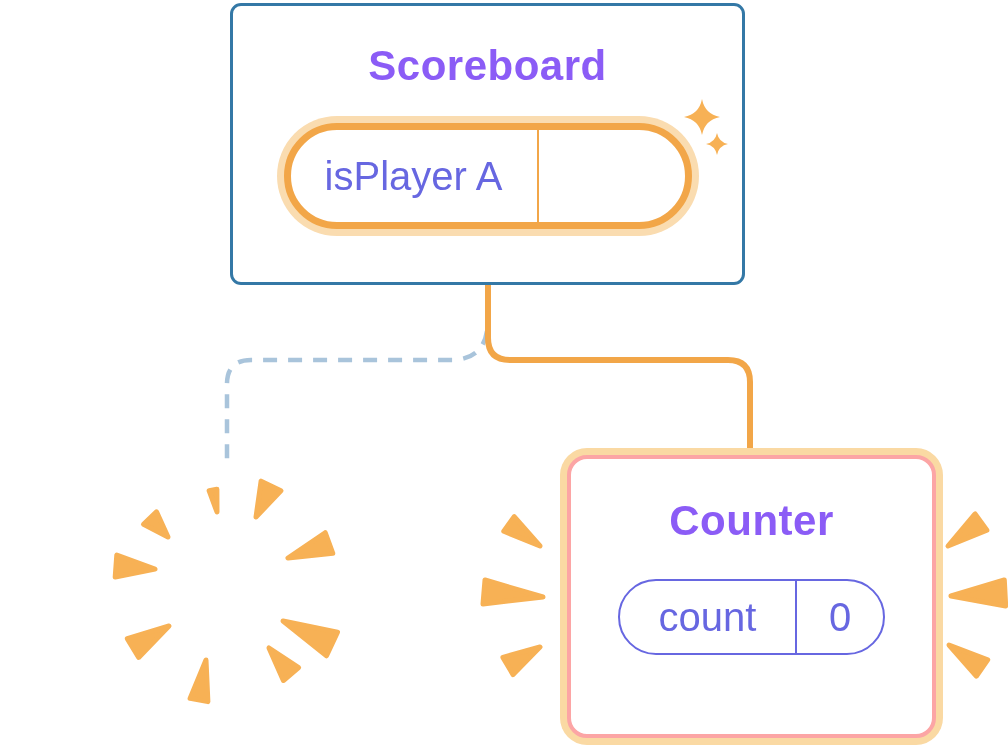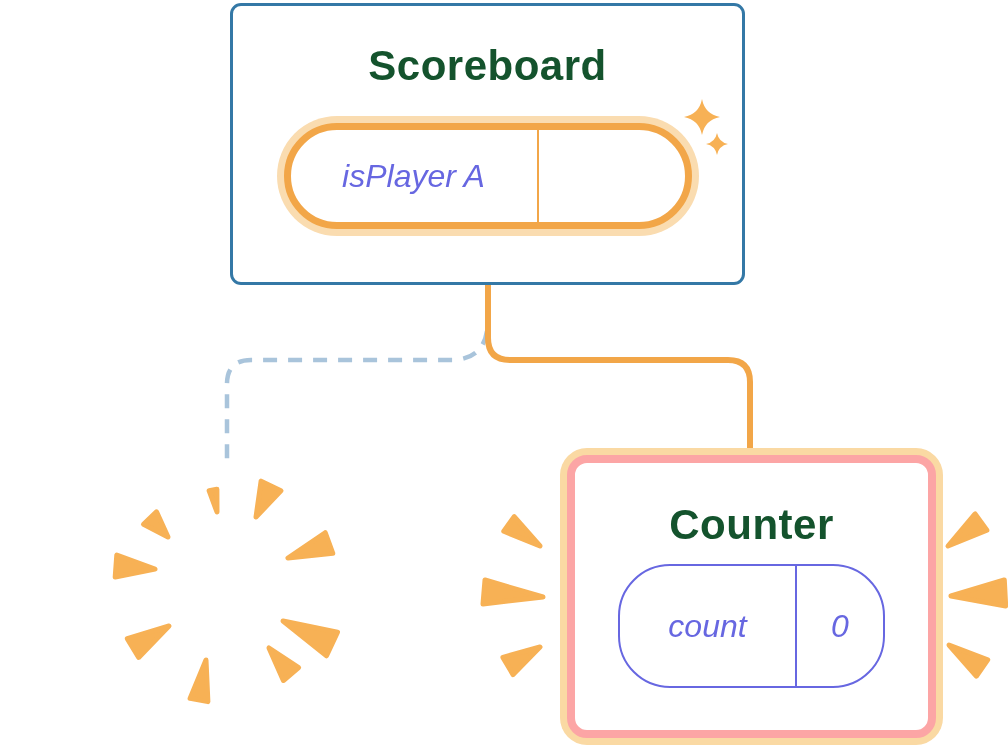--- a/index.html
+++ b/index.html
@@ -7,39 +7,39 @@
   .stage{position:relative;width:1008px;height:750px;overflow:hidden;background:#ffffff;}
   svg.layer{position:absolute;left:0;top:0;width:1008px;height:750px;pointer-events:none;}
   #under-layer{z-index:1;}
   #over-layer{z-index:3;}
 
   .card{position:absolute;background:#ffffff;box-sizing:border-box;z-index:2;
         display:flex;flex-direction:column;align-items:center;}
   .scoreboard-card{left:230px;top:3px;width:515px;height:282px;
         border:3px solid #3478A6;border-radius:11px;}
   .counter-card{left:567px;top:455px;width:369px;height:283px;
-        border:8px solid #fca5a5;border-radius:20px;
+        border:4px solid #fca5a5;border-radius:20px;
         box-shadow:0 0 0 7px #FAD9A3;}
-  .card-title{font-size:42px;line-height:1.24;font-weight:600;color:#14532d;letter-spacing:0.5px;}
+  .card-title{font-size:42px;line-height:1.24;font-weight:600;color:#8b5cf6;letter-spacing:0.5px;}
   .scoreboard-card .card-title{margin-top:34px;}
   .counter-card .card-title{margin-top:36px;}
 
   .pill{display:flex;align-items:stretch;background:#ffffff;box-sizing:border-box;}
   .pill-cell{display:flex;align-items:center;justify-content:center;
-        font-size:32px;color:#6767E1;font-style:italic;}
+        font-size:40px;color:#6767E1;}
   .pill-divider{width:2px;}
 
   .scoreboard-pill{margin-top:31px;width:408px;height:106px;
         border:7px solid #F2A648;border-radius:60px;
         box-shadow:0 0 0 7px #FADCB0;}
   .scoreboard-pill .pill-name{flex:0 0 246px;}
   .scoreboard-pill .pill-divider{background:#F2A648;}
   .scoreboard-pill .pill-value{flex:1;font-weight:700;}
 
-  .counter-pill{margin-top:13px;width:267px;height:124px;
+  .counter-pill{margin-top:32px;width:267px;height:76px;
         border:2px solid #6767E1;border-radius:52px;justify-content:center;}
   .counter-pill .pill-name{flex:0 0 175px;}
   .counter-pill .pill-divider{background:#6767E1;}
   .counter-pill .pill-value{flex:1;}
 
   .poof-card{position:absolute;left:109px;top:478px;width:239px;height:225px;
         background:#ffffff;border-radius:16px;transform:rotate(10.8deg);z-index:2;}
 </style>
 </head>
 <body>

